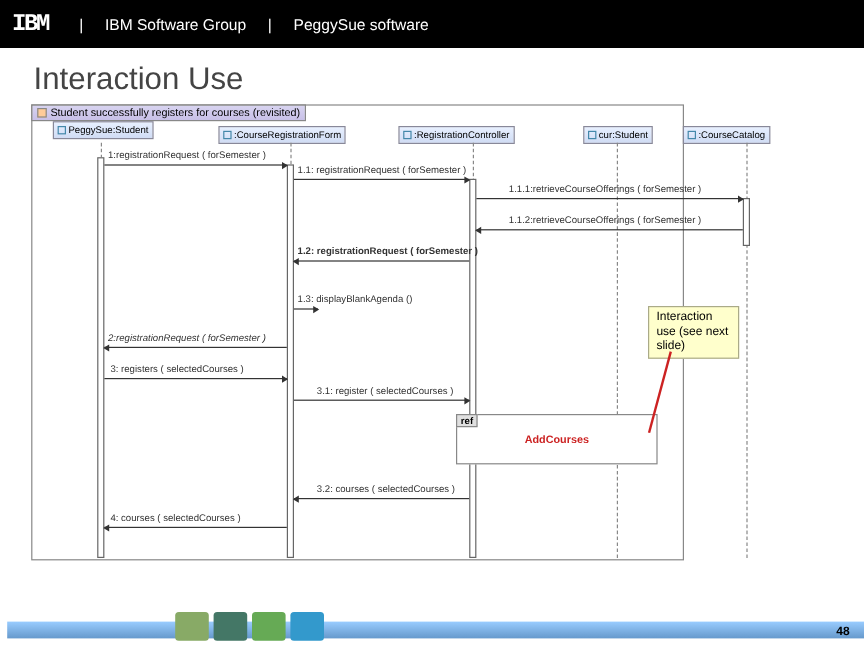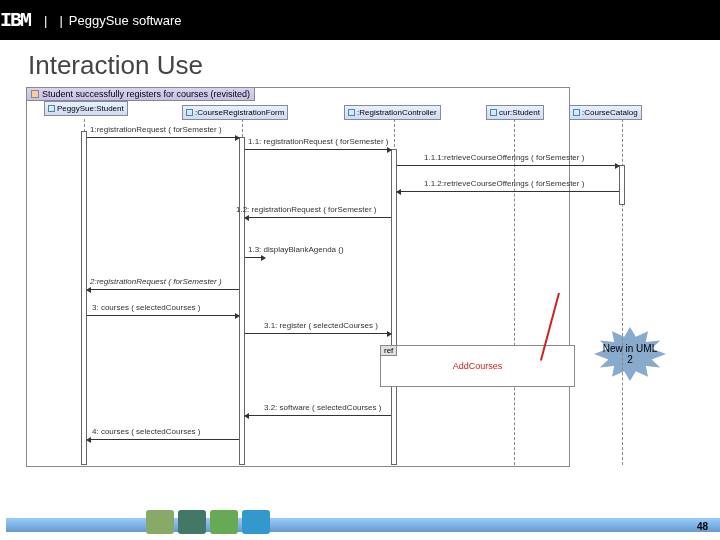--- a/index.html
+++ b/index.html
@@ -1,17 +1,17 @@
 <!DOCTYPE html>
 <html><head>
 <meta charset="utf-8">
 <style>
 * { margin: 0; padding: 0; box-sizing: border-box; }
 body { width: 720px; height: 540px; font-family: Arial, sans-serif; background: #fff; position: relative; overflow: hidden; }
-.header { background: #000; color: #fff; height: 40px; display: flex; align-items: center; padding: 0 0; font-size: 13px; }
+.header { background: #000; color: #fff; height: 40px; display: flex; align-items: center; padding: 0 10px; font-size: 13px; gap: 12px; }
 .ibm-logo { font-weight: bold; letter-spacing: -2px; font-size: 20px; margin-right: 8px; font-family: 'Courier New', monospace; }
 .divider { margin: 0 6px; }
 .title { font-size: 26px; color: #444; padding: 10px 28px 6px; font-weight: normal; }
 .diagram-area { position: relative; margin: 0 24px; width: 672px; height: 380px; }
 .frame { position: absolute; border: 1px solid #888; background: #fff; }
 .frame-title { position: absolute; top: -1px; left: -1px; background: linear-gradient(#d8d4f0, #c8c0e8); border: 1px solid #888; font-size: 9px; padding: 1px 4px; display: flex; align-items: center; gap: 3px; }
 .frame-icon { width: 8px; height: 8px; background: #fc9; border: 1px solid #888; display: inline-block; }
 .lifeline-box { position: absolute; background: linear-gradient(#e8f0ff, #d0dcf4); border: 1px solid #889; font-size: 8px; padding: 2px 3px; white-space: nowrap; display: flex; align-items: center; gap: 2px; }
 .head-icon { width: 7px; height: 7px; border: 1px solid #48a; display: inline-block; }
 .lifeline { position: absolute; width: 0; border-left: 1px dashed #888; }
@@ -32,20 +32,21 @@
 .footer-icons { position: absolute; left: 140px; top: -8px; display: flex; gap: 4px; }
 .footer-ico { width: 28px; height: 24px; border-radius: 3px; }
 .page-num { position: absolute; right: 12px; bottom: 8px; font-size: 10px; font-weight: bold; color: #000; }
 </style>
 </head>
 <body>
 
 <div class="header">
   <span class="ibm-logo">IBM</span>
   <span class="divider">|</span>
+  <span>IBM Software Group</span>
   <span class="divider">|</span>
   <span>PeggySue software</span>
 </div>
 
 <h1 class="title">Interaction Use</h1>
 
 <div class="diagram-area">
 
   <div class="frame" style="left:2px; top:0; width:544px; height:380px;">
     <div class="frame-title">
@@ -55,21 +56,21 @@
   </div>
 
   <div class="lifeline-box" style="left:20px; top:14px;">
       <span class="head-icon"></span>
       <span>PeggySue:Student</span>
     </div>
   <div class="lifeline-box" style="left:158px; top:18px;">
       <span class="head-icon"></span>
       <span>:CourseRegistrationForm</span>
     </div>
-  <div class="lifeline-box" style="left:320px; top:18px;">
+  <div class="lifeline-box" style="left:308px; top:18px;">
       <span class="head-icon"></span>
       <span>:RegistrationController</span>
     </div>
   <div class="lifeline-box" style="left:462px; top:18px;">
       <span class="head-icon"></span>
       <span>cur:Student</span>
     </div>
   <div class="lifeline-box" style="left:545px; top:18px;">
       <span class="head-icon"></span>
       <span>:CourseCatalog</span>
@@ -91,51 +92,49 @@
 
   <div class="msg-label" style="left:224px; top:50px;">1.1: registrationRequest ( forSemester )</div>
   <div class="arrow" style="left:221px; top:62px; width:146px;"></div>
 
   <div class="msg-label" style="left:400px; top:66px;">1.1.1:retrieveCourseOfferings ( forSemester )</div>
   <div class="arrow" style="left:373px; top:78px; width:222px;"></div>
 
   <div class="msg-label" style="left:400px; top:92px;">1.1.2:retrieveCourseOfferings ( forSemester )</div>
   <div class="arrow rev" style="left:373px; top:104px; width:222px;"></div>
 
-  <div class="msg-label" style="left:212px; top:118px;">1.2: registrationRequest ( forSemester )</div>
+  <div class="msg-label" style="left:224px; top:118px;font-weight:bold;">1.2: registrationRequest ( forSemester )</div>
   <div class="arrow rev" style="left:221px; top:130px; width:146px;"></div>
 
   <div class="msg-label" style="left:224px; top:158px;">1.3: displayBlankAgenda ()</div>
   <div class="arrow" style="left:221px; top:170px; width:20px;"></div>
 
   <div class="msg-label" style="left:66px; top:190px;font-style:italic;">2:registrationRequest ( forSemester )</div>
   <div class="arrow rev" style="left:63px; top:202px; width:152px;"></div>
 
-  <div class="msg-label" style="left:68px; top:216px;">3: courses ( selectedCourses )</div>
+  <div class="msg-label" style="left:68px; top:216px;">3: registers ( selectedCourses )</div>
   <div class="arrow" style="left:63px; top:228px; width:152px;"></div>
 
   <div class="msg-label" style="left:240px; top:234px;">3.1: register ( selectedCourses )</div>
   <div class="arrow" style="left:221px; top:246px; width:146px;"></div>
 
-  <div class="ref-frame" style="left:356px; top:258px; width:195px; height:42px;">
+  <div class="ref-frame" style="left:356px; top:258px; width:168px; height:42px;font-weight:bold;">
     <div class="ref-tab">ref</div>
     <div class="ref-label">AddCourses</div>
   </div>
 
-  <div class="msg-label" style="left:240px; top:316px;">3.2: software ( selectedCourses )</div>
+  <div class="msg-label" style="left:240px; top:316px;">3.2: courses ( selectedCourses )</div>
   <div class="arrow rev" style="left:221px; top:328px; width:146px;"></div>
 
   <div class="msg-label" style="left:68px; top:340px;">4: courses ( selectedCourses )</div>
   <div class="arrow rev" style="left:63px; top:352px; width:152px;"></div>
 
+  <div class="callout" style="left:516px; top:168px; width:76px;">Interaction use (see next slide)</div>
   <div class="callout-line" style="left:534px; top:206px; height:70px; transform: rotate(15deg);"></div>
 
-  <div class="starburst" style="left:576px; top:246px;">
-    <span>New in UML 2</span>
-  </div>
 </div>
 
 <div class="footer">
   <div class="footer-band">
     <div class="footer-icons">
       <div class="footer-ico" style="background:#8a6;"></div>
       <div class="footer-ico" style="background:#476;"></div>
       <div class="footer-ico" style="background:#6a5;"></div>
       <div class="footer-ico" style="background:#39c;"></div>
     </div>

